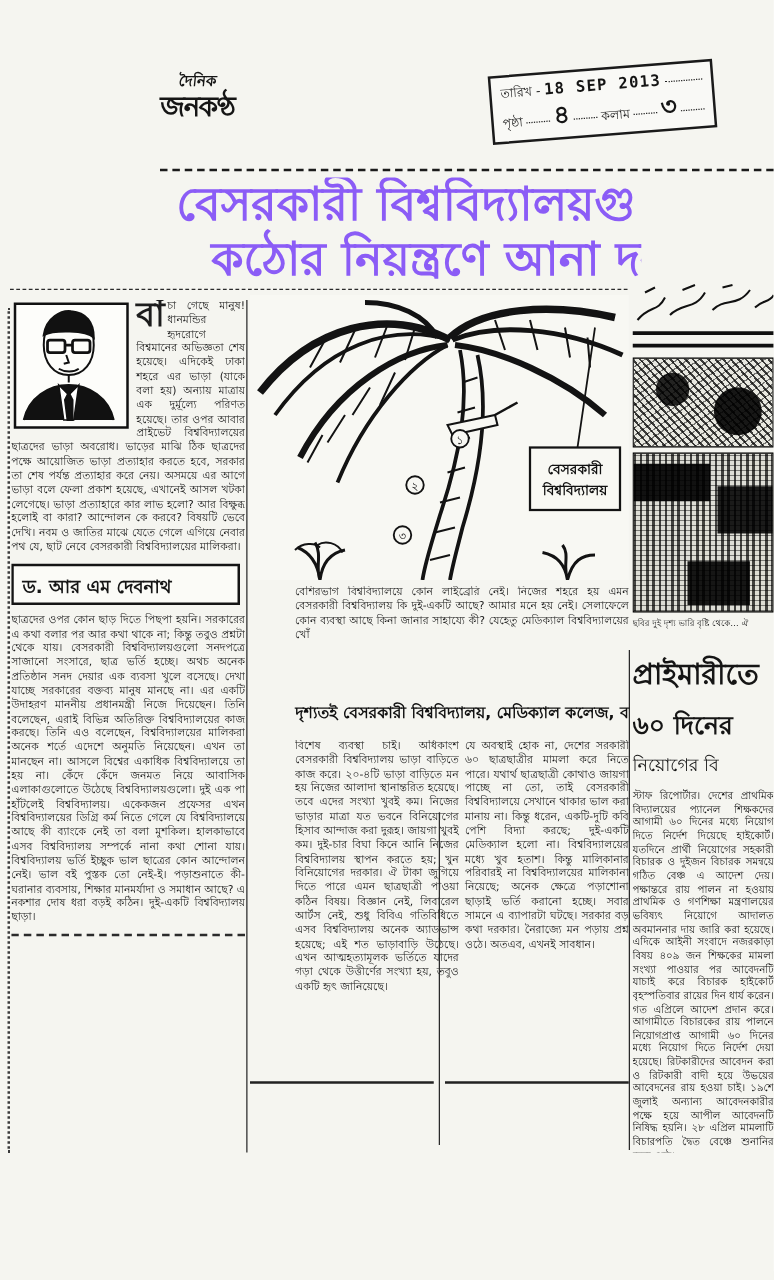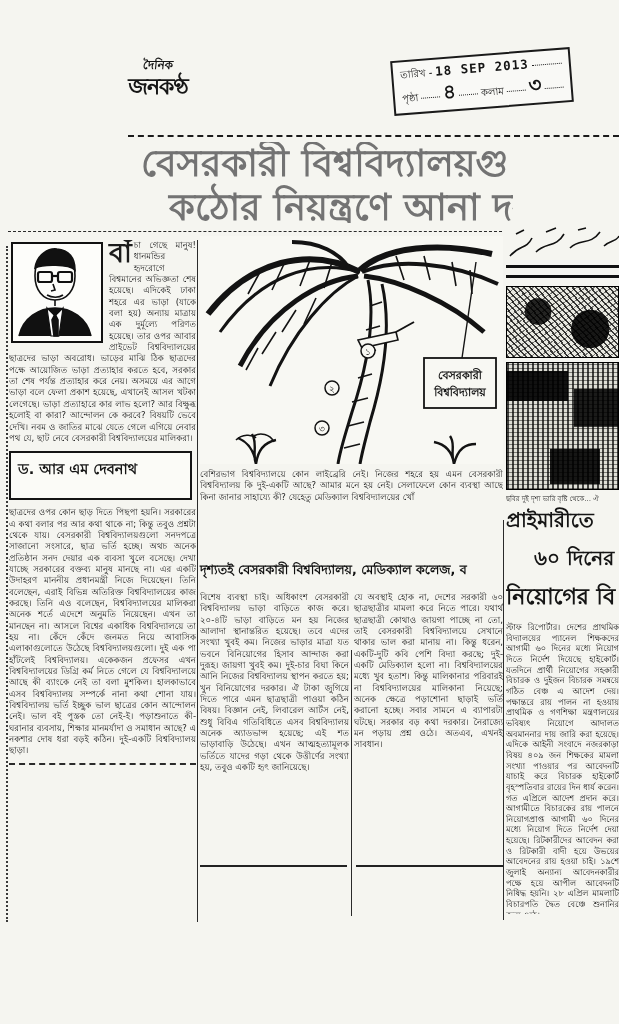--- a/index.html
+++ b/index.html
@@ -12,65 +12,65 @@
   
   .stamp{position:absolute;left:392px;top:54px;width:162px;border:2.5px solid #1a1a1a;
          padding:4px 7px 5px;transform:rotate(-4.5deg);background:rgba(255,255,255,.4);}
   .stamp .row{display:flex;align-items:baseline;gap:3px;font-size:10px;white-space:nowrap;}
   .stamp .dots{flex:1;border-bottom:1.5px dotted #222;transform:translateY(-2px);min-width:8px;}
   .stamp .dateval{font-family:"DejaVu Sans Mono",monospace;font-size:12.5px;font-weight:700;letter-spacing:1px;}
   .stamp .big{font-size:20px;font-weight:700;line-height:.9;}
   
   .hl-rule{position:absolute;left:128px;top:135px;width:491px;border-top:2.5px dashed #1b1b1b;}
   .headline{position:absolute;left:141px;top:142px;width:372px;overflow:hidden;
-            font-family:"DejaVu Serif",serif;font-weight:700;color:#737373;}
+            font-family:"DejaVu Serif",serif;font-weight:700;color:#8b5cf6;}
   .headline div{white-space:nowrap;font-size:37px;line-height:1.18;}
   .headline .l2{padding-left:28px;}
   
   .vrule{position:absolute;background:#2a2a2a;width:1px;}
   .dotted-edge{position:absolute;left:6px;top:246px;height:676px;border-left:2px dotted #3a3a3a;}
   .top-dash{position:absolute;left:8px;top:231px;width:494px;border-top:1.5px dashed #2a2a2a;}
   
   .leftcol{position:absolute;left:9px;top:240px;width:187px;height:682px;overflow:hidden;}
   .portrait{float:left;width:88px;height:97px;border:2px solid #111;background:#fdfdfa;margin:2px 6px 3px 2px;}
   .smalltext{font-size:8.6px;line-height:1.32;text-align:justify;color:#1c1c1c;}
   .dropcap{float:left;font-size:27px;font-weight:700;line-height:.95;padding-right:2px;}
-  .byline-box{clear:both;border:2.5px solid #141414;margin:7px 4px 7px 0;padding:5px 7px 16px;
+  .byline-box{clear:both;border:2.5px solid #141414;margin:7px 4px 7px 0;padding:5px 7px 0;
               font-size:14.5px;font-weight:700;background:#fbfbf7;}
   .end-dash{border-top:2px dashed #2b2b2b;margin-top:6px;}
   
   .center{position:absolute;left:200px;top:236px;width:303px;}
   .cartoon{width:303px;height:228px;position:relative;background:#f8f8f3;}
-  .caption-row,.body-row{display:flex;gap:5px;}
+  .caption-row,.body-row{display:flex;gap:5px;margin-left:36px;}
   .caption-row{margin-top:5px;height:78px;overflow:hidden;}
   .caption-row .col,.body-row .col{flex:1;}
-  .standfirst{margin-top:13px;text-align:left;font-weight:700;font-size:12.6px;line-height:1.58;color:#101010;}
+  .standfirst{margin-top:13px;text-align:right;font-weight:700;font-size:12.6px;line-height:1.58;color:#101010;}
   .body-row{margin-top:12px;height:268px;overflow:hidden;position:relative;}
   .rule-row{display:flex;gap:9px;margin-top:5px;}
   .rule-row div{flex:1;border-top:2px solid #222;}
   
   .sidebar{position:absolute;left:506px;top:226px;width:113px;height:696px;overflow:hidden;}
   .sketch{height:36px;}
   .bold-line{border-top:3px solid #111;margin:3px 0 0;}
   .photo{border:1.5px solid #000;margin-top:8px;}
   .photo1{height:70px;background:
      radial-gradient(circle at 28% 35%, rgba(0,0,0,.85) 0 14%, transparent 15%),
      radial-gradient(circle at 75% 60%, rgba(0,0,0,.9) 0 20%, transparent 21%),
      repeating-linear-gradient(48deg, rgba(0,0,0,.75) 0 1.5px, transparent 1.5px 4.5px),
      repeating-linear-gradient(-35deg, rgba(0,0,0,.5) 0 1px, transparent 1px 5px),#e8e8e0;}
   .photo2{height:126px;margin-top:4px;background:
      linear-gradient(rgba(0,0,0,.92) 0 0) no-repeat 0 8%/55% 24%,
      linear-gradient(rgba(0,0,0,.88) 0 0) no-repeat 100% 30%/40% 30%,
      linear-gradient(rgba(0,0,0,.9) 0 0) no-repeat 70% 95%/45% 28%,
      repeating-linear-gradient(90deg, rgba(0,0,0,.7) 0 2px, transparent 2px 5px),
      repeating-linear-gradient(0deg, rgba(0,0,0,.45) 0 1px, transparent 1px 4px),#ddddd5;}
   .photo-cap{font-size:6.8px;white-space:nowrap;overflow:hidden;margin-top:3px;color:#222;}
-  .sb-h1{font-size:20px;font-weight:900;white-space:nowrap;overflow:hidden;margin-top:0;}
-  .sb-h2{font-size:20px;font-weight:800;white-space:nowrap;overflow:hidden;margin-top:5px;margin-left:28px;}
-  .sb-h3{font-size:22px;font-weight:700;white-space:nowrap;overflow:hidden;margin-top:3px;}
+  .sb-h1{font-size:23px;font-weight:900;white-space:nowrap;overflow:hidden;margin-top:16px;}
+  .sb-h2{font-size:20px;font-weight:800;white-space:nowrap;overflow:hidden;margin-top:5px;}
+  .sb-h3{font-size:14px;font-weight:400;white-space:nowrap;overflow:hidden;margin-top:3px;}
   .sb-body{font-size:8.2px;line-height:1.3;text-align:justify;margin-top:6px;height:292px;overflow:hidden;}
   .sb-vrule{position:absolute;left:503px;top:520px;height:400px;}
 </style>
 </head>
 <body>
 
 <div class="page">
 
   <div class="masthead">
     <div class="daily">দৈনিক</div>

